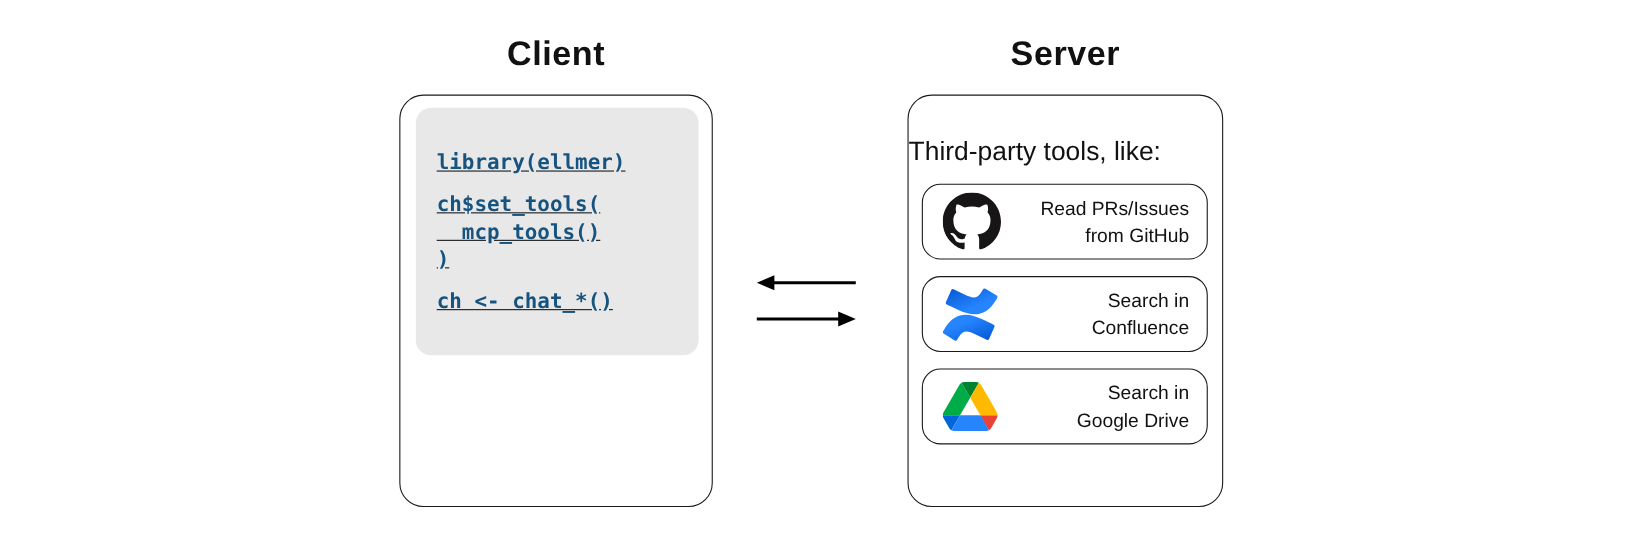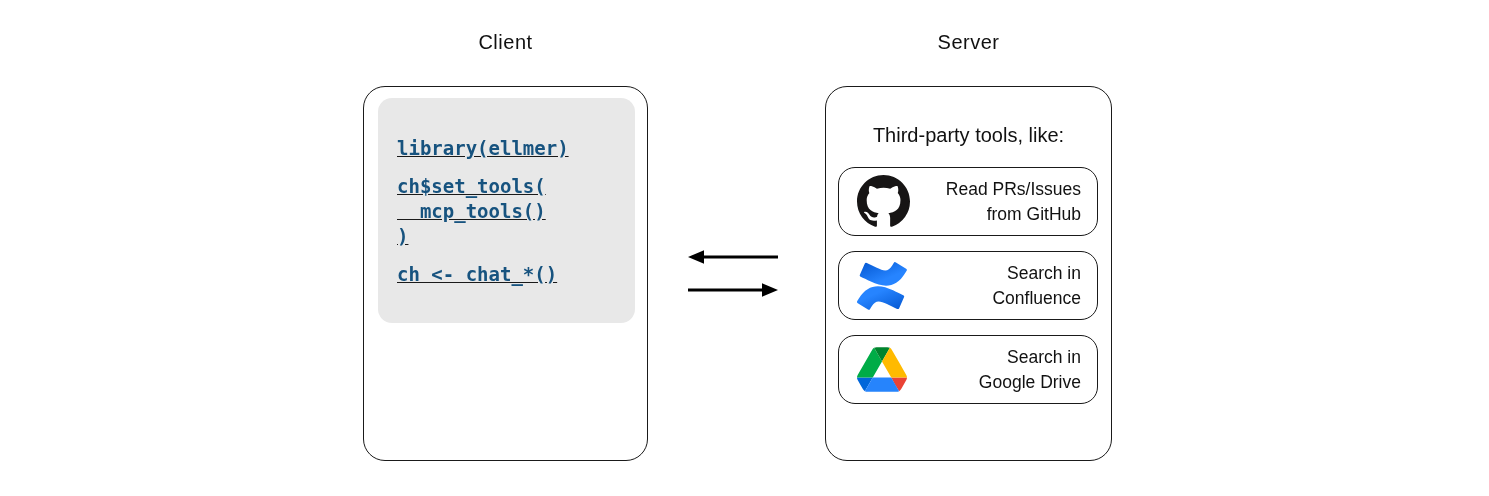--- a/index.html
+++ b/index.html
@@ -8,22 +8,22 @@
     width: 1489px;
     height: 496px;
     background: #ffffff;
     font-family: "Liberation Sans", sans-serif;
     color: #1a1a1a;
     overflow: hidden;
   }
   .diagram-title {
     position: absolute;
     top: 31px;
-    font-size: 20px;
-    font-weight: 400;
+    font-size: 31px;
+    font-weight: 700;
     letter-spacing: 0.5px;
     text-align: center;
     color: #111111;
   }
   .client-title { left: 363px; width: 285px; }
   .server-title { left: 825px; width: 287px; text-align: center; }
 
   .big-box {
     position: absolute;
     top: 86px;
@@ -56,22 +56,22 @@
     line-height: 25px;
     color: #17537f;
     white-space: pre;
   }
 
   .server-label {
     position: absolute;
     top: 37px;
     left: 0;
     width: 100%;
-    text-align: center;
-    font-size: 20px;
+    text-align: left;
+    font-size: 24px;
     font-weight: 500;
     color: #111111;
   }
 
   .tool-card {
     position: absolute;
     left: 12px;
     width: 260px;
     height: 69px;
     border: 1.5px solid #1a1a1a;

